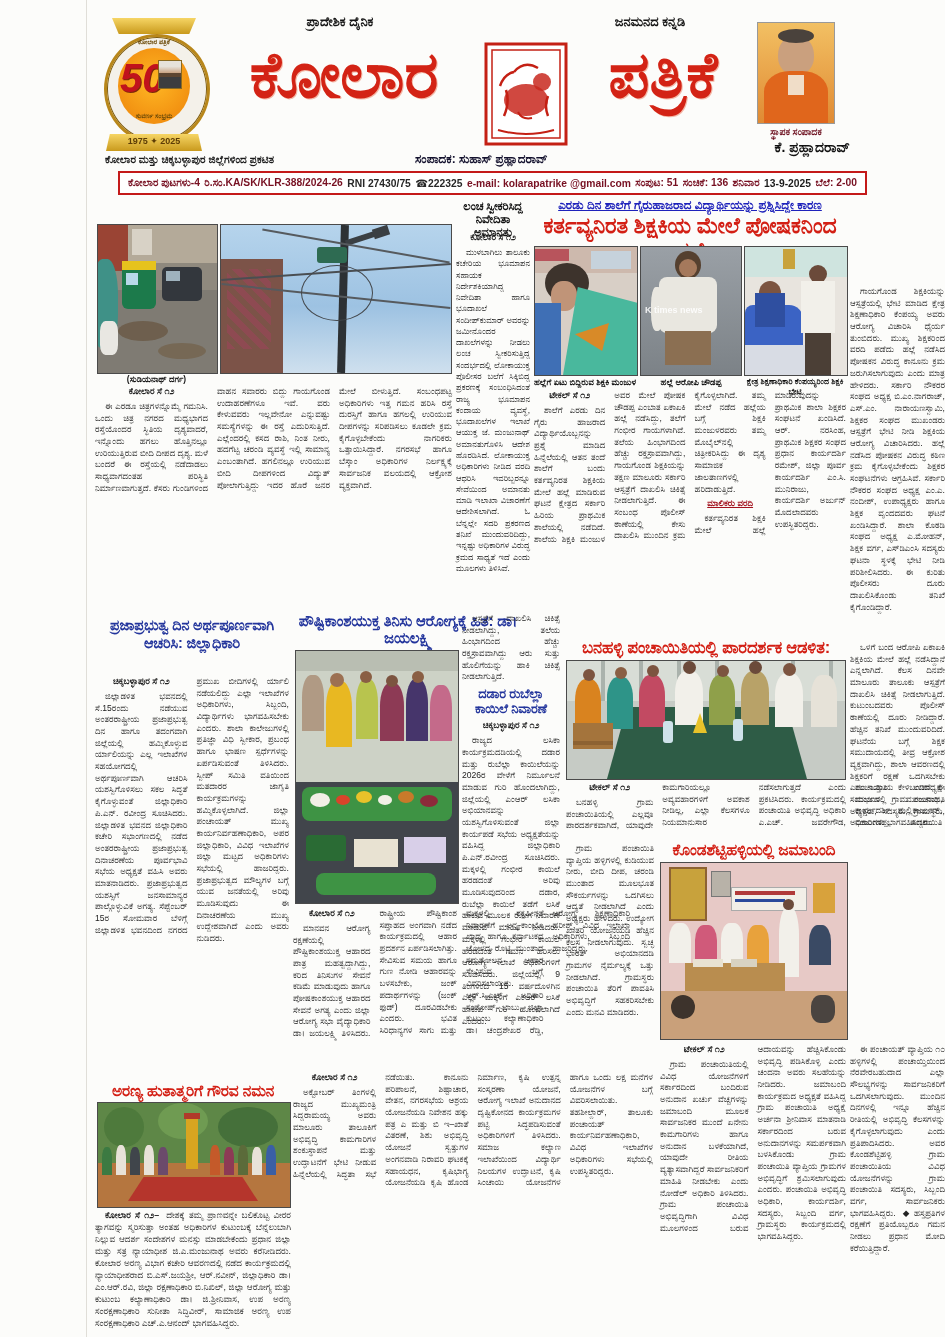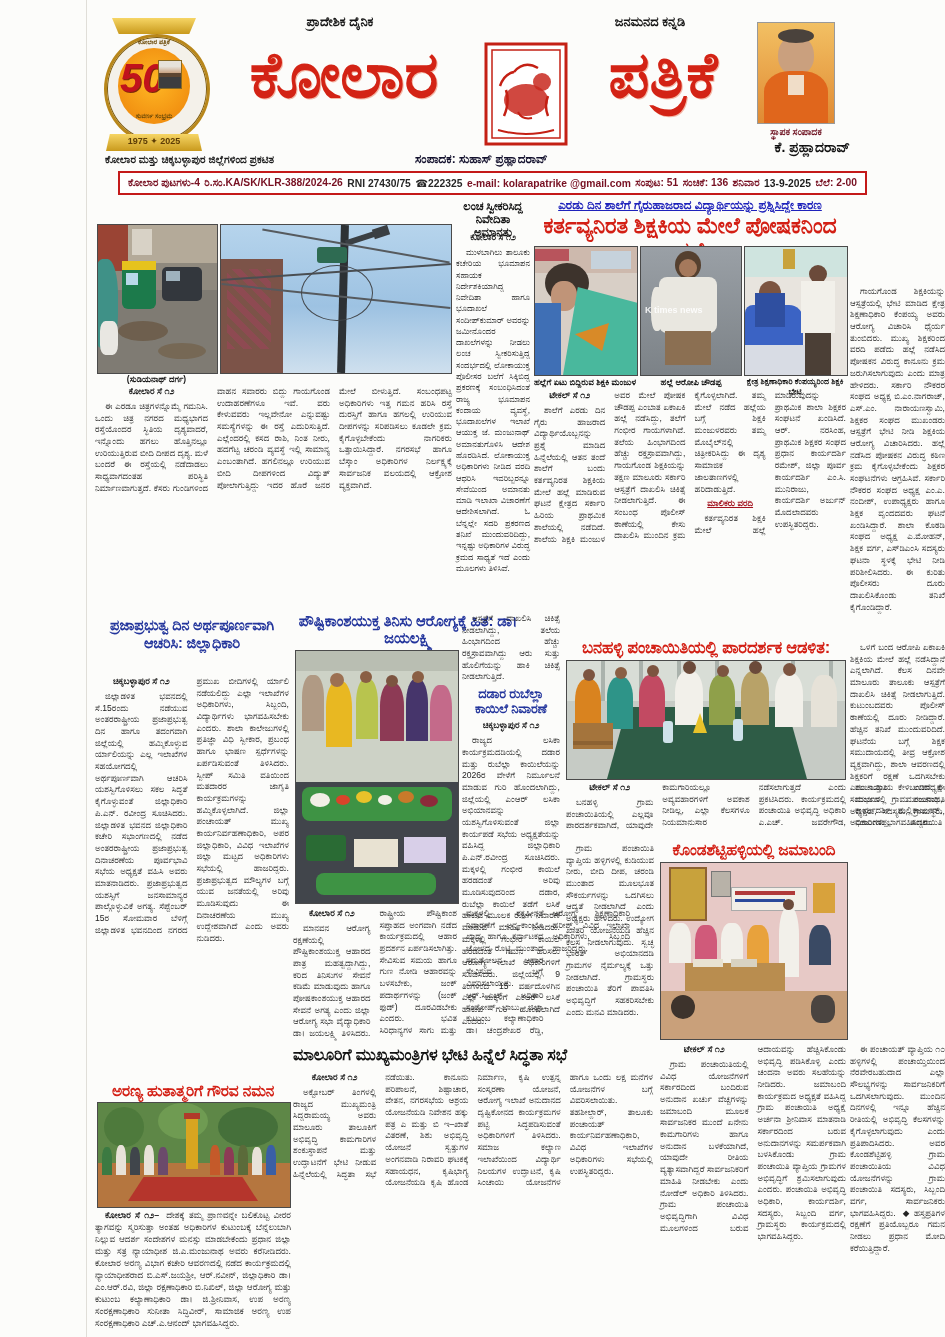--- a/index.html
+++ b/index.html
@@ -297,21 +297,20 @@
     <span style="left:112px;top:42px;width:10px;height:30px;border-radius:40% 40% 0 0;background:#c45a2a;"></span>
     <span style="left:126px;top:44px;width:10px;height:28px;border-radius:40% 40% 0 0;background:#8d3a55;"></span>
     <span style="left:140px;top:42px;width:10px;height:30px;border-radius:40% 40% 0 0;background:#5b6b3a;"></span>
     <span style="left:154px;top:44px;width:10px;height:28px;border-radius:40% 40% 0 0;background:#e8e2d8;"></span>
     <span style="left:168px;top:42px;width:10px;height:30px;border-radius:40% 40% 0 0;background:#3a5fa5;"></span>
   </div>
   <div class="abs body-txt" style="left:95px;top:1210px;width:196px;height:126px;font-size:8.8px;">
     <p><span class="dl" style="display:inline;font-weight:bold;">ಕೋಲಾರ ಸೆ ೧೨–</span> <span>ದೇಶಕ್ಕೆ ತಮ್ಮ ಪ್ರಾಣವನ್ನೇ ಬಲಿಕೊಟ್ಟ ವೀರರ ತ್ಯಾಗವನ್ನು ಸ್ಮರಿಸುತ್ತಾ ಅಂತಹ ಅಧಿಕಾರಿಗಳ ಕುಟುಂಬಕ್ಕೆ ಬೆನ್ನೆಲುಬಾಗಿ ನಿಲ್ಲುವ ಆದರ್ಶ ಸಂದೇಶಗಳ ಮನಸ್ಸು ಮಾಡಬೇಕೆಂದು ಪ್ರಧಾನ ಜಿಲ್ಲಾ ಮತ್ತು ಸತ್ರ ನ್ಯಾಯಾಧೀಶ ಜಿ.ಎ.ಮಂಜುನಾಥ ಅವರು ಕರೆನೀಡಿದರು. ಕೋಲಾರ ಅರಣ್ಯ ವಿಭಾಗ ಕಚೇರಿ ಆವರಣದಲ್ಲಿ ನಡೆದ ಕಾರ್ಯಕ್ರಮದಲ್ಲಿ ನ್ಯಾಯಾಧೀಶರಾದ ಬಿ.ಎಸ್.ಜಯಶ್ರೀ, ಆರ್.ನವೀನ್, ಜಿಲ್ಲಾಧಿಕಾರಿ ಡಾ। ಎಂ.ಆರ್.ರವಿ, ಜಿಲ್ಲಾ ರಕ್ಷಣಾಧಿಕಾರಿ ಬಿ.ನಿಖಿಲ್, ಜಿಲ್ಲಾ ಆರೋಗ್ಯ ಮತ್ತು ಕುಟುಂಬ ಕಲ್ಯಾಣಾಧಿಕಾರಿ ಡಾ। ಜಿ.ಶ್ರೀನಿವಾಸ, ಉಪ ಅರಣ್ಯ ಸಂರಕ್ಷಣಾಧಿಕಾರಿ ಸುನೀತಾ ಸಿದ್ಧಿವೀರ್, ಸಾಮಾಜಿಕ ಅರಣ್ಯ ಉಪ ಸಂರಕ್ಷಣಾಧಿಕಾರಿ ಎಚ್.ಎ.ಆನಂದ್ ಭಾಗವಹಿಸಿದ್ದರು.</span></p>
   </div>
 
-  <div class="abs hl hl-black" style="left:293px;top:1046px;width:340px;font-size:16px;">ಮಾಲೂರಿಗೆ ಮುಖ್ಯಮಂತ್ರಿಗಳ ಭೇಟಿ ಹಿನ್ನೆಲೆ ಸಿದ್ಧತಾ ಸಭೆ</div>
   <div class="abs body-txt cols-4" style="left:293px;top:1072px;width:360px;height:262px;">
     <p class="dl">ಕೋಲಾರ ಸೆ ೧೨</p>
     <p>ಅಕ್ಟೋಬರ್ ತಿಂಗಳಲ್ಲಿ ರಾಜ್ಯದ ಮುಖ್ಯಮಂತ್ರಿ ಸಿದ್ದರಾಮಯ್ಯ ಅವರು ಮಾಲೂರು ತಾಲೂಕಿಗೆ ಅಭಿವೃದ್ಧಿ ಕಾಮಗಾರಿಗಳ ಶಂಕುಸ್ಥಾಪನೆ ಮತ್ತು ಉದ್ಘಾಟನೆಗೆ ಭೇಟಿ ನೀಡುವ ಹಿನ್ನೆಲೆಯಲ್ಲಿ ಸಿದ್ಧತಾ ಸಭೆ ನಡೆಯಿತು. ಕಾನೂನು ಪರಿಪಾಲನೆ, ಶಿಷ್ಟಾಚಾರ, ವೇತನ, ನಗರಸಭೆಯ ಆಶ್ರಯ ಯೋಜನೆಯಡಿ ನಿವೇಶನ ಹಕ್ಕು ಪತ್ರ ಎ ಮತ್ತು ಬಿ ಇ–ಖಾತೆ ವಿತರಣೆ, ಶಿಶು ಅಭಿವೃದ್ಧಿ ಯೋಜನೆ ಸ್ವತ್ತುಗಳ ಅಂಗನವಾಡಿ ನಿರಾವರಿ ಘಟಕಕ್ಕೆ ಸಹಾಯಧನ, ಕೃಷಿಭಾಗ್ಯ ಯೋಜನೆಯಡಿ ಕೃಷಿ ಹೊಂಡ ನಿರ್ಮಾಣ, ಕೃಷಿ ಉತ್ಪನ್ನ ಸಂಸ್ಕರಣಾ ಯೋಜನೆ, ಆರೋಗ್ಯ ಇಲಾಖೆ ಅನುದಾನದ ದೃಷ್ಟಿಕೋನದ ಕಾರ್ಯಕ್ರಮಗಳ ಪಟ್ಟಿ ಸಿದ್ಧಪಡಿಸುವಂತೆ ಅಧಿಕಾರಿಗಳಿಗೆ ತಿಳಿಸಿದರು. ಸಮಾಜ ಕಲ್ಯಾಣ ಇಲಾಖೆಯಿಂದ ವಿದ್ಯಾರ್ಥಿ ನಿಲಯಗಳ ಉದ್ಘಾಟನೆ, ಕೃಷಿ ಸಿಂಚಾಯಿ ಯೋಜನೆಗಳ ಹಾಗೂ ಒಂದು ಲಕ್ಷ ಮನೆಗಳ ಯೋಜನೆಗಳ ಬಗ್ಗೆ ವಿವರಿಸಲಾಯಿತು. ತಹಶೀಲ್ದಾರ್, ತಾಲೂಕು ಪಂಚಾಯತ್ ಕಾರ್ಯನಿರ್ವಹಣಾಧಿಕಾರಿ, ವಿವಿಧ ಇಲಾಖೆಗಳ ಅಧಿಕಾರಿಗಳು ಸಭೆಯಲ್ಲಿ ಉಪಸ್ಥಿತರಿದ್ದರು.</p>
   </div>
 
   <div class="abs body-txt" style="left:850px;top:1044px;width:95px;height:290px;">
     <p>ಈ ಪಂಚಾಯತ್ ವ್ಯಾಪ್ತಿಯ ೧೦ ಹಳ್ಳಿಗಳಲ್ಲಿ ಪಂಚಾಯ್ತಿಯಿಂದ ನೆರವೇರಬಹುದಾದ ಎಲ್ಲಾ ಸೌಲಭ್ಯಗಳನ್ನು ಸಾರ್ವಜನಿಕರಿಗೆ ಒದಗಿಸಲಾಗುವುದು. ಮುಂದಿನ ದಿನಗಳಲ್ಲಿ ಇನ್ನೂ ಹೆಚ್ಚಿನ ರೀತಿಯಲ್ಲಿ ಅಭಿವೃದ್ಧಿ ಕೆಲಸಗಳನ್ನು ಕೈಗೊಳ್ಳಲಾಗುವುದು ಎಂದು ಪ್ರತಿಪಾದಿಸಿದರು. ಅವರ ಕೊಂಡಶೆಟ್ಟಿಹಳ್ಳಿ ಗ್ರಾಮ ಪಂಚಾಯಿತಿಯ ವಿವಿಧ ಯೋಜನೆಗಳನ್ನು ಗ್ರಾಮ ಪಂಚಾಯಿತಿ ಸದಸ್ಯರು, ಸಿಬ್ಬಂದಿ ವರ್ಗ, ಸಾರ್ವಜನಿಕರು ಭಾಗವಹಿಸಿದ್ದರು. ◆ಹಸ್ತಪ್ರತಿಗಳ ರಕ್ಷಣೆಗೆ ಪ್ರತಿಯೊಬ್ಬರೂ ಗಮನ ನೀಡಲು ಪ್ರಧಾನ ಮೋದಿ ಕರೆಯಿತ್ತಿದ್ದಾರೆ.</p>
   </div>
 
 </div>

